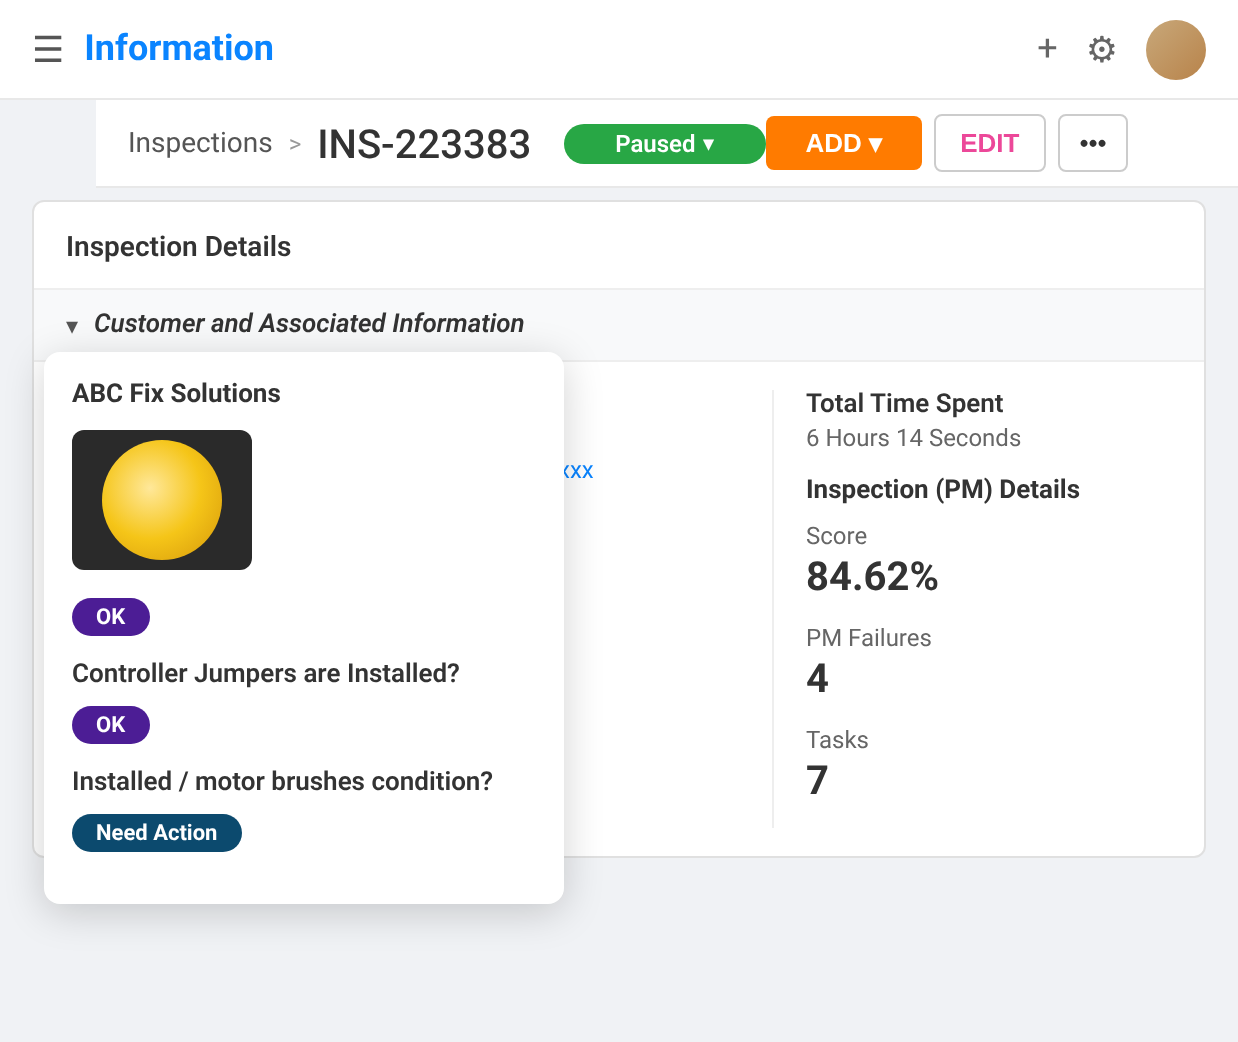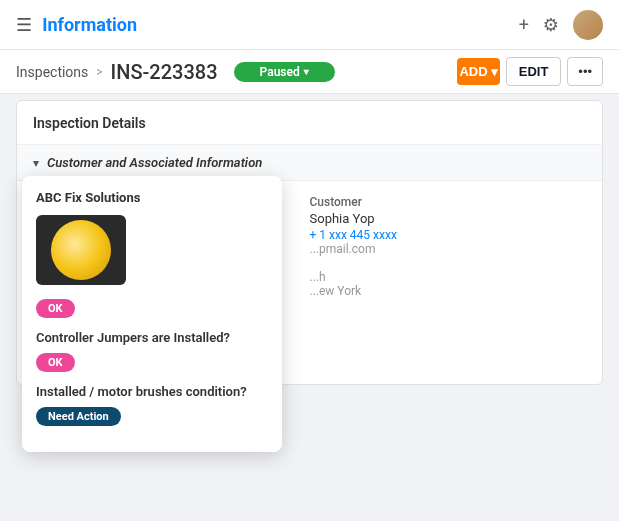--- a/index.html
+++ b/index.html
@@ -56,21 +56,21 @@
     }
 
     
     .breadcrumb-bar {
       background: #fff;
       height: 44px;
       display: flex;
       align-items: center;
       padding: 0 16px;
       border-bottom: 1px solid #e8e8e8;
-      justify-content: space-between;
+      margin-left: 48px;
     }
     .breadcrumb-left {
       display: flex;
       align-items: center;
       gap: 8px;
     }
     .breadcrumb-link {
       color: #555;
       font-size: 14px;
       cursor: pointer;
@@ -101,42 +101,42 @@
     }
     .breadcrumb-right {
       display: flex;
       align-items: center;
       gap: 6px;
     }
     .btn-add {
       background: #ff7b00;
       color: #fff;
       border: none;
-      padding: 6px 2px;
+      padding: 6px 20px;
       border-radius: 4px;
       font-size: 13px;
       font-weight: 600;
       cursor: pointer;
       display: flex;
       align-items: center;
       gap: 4px;
     }
     .btn-assign {
       background: #ff7b00;
       color: #fff;
       border: none;
       padding: 6px 14px;
       border-radius: 4px;
       font-size: 13px;
       font-weight: 600;
       cursor: pointer;
     }
     .btn-edit {
       background: #fff;
-      color: #0f172a;
+      color: #ec4899;
       border: 1px solid #ccc;
       padding: 6px 12px;
       border-radius: 4px;
       font-size: 13px;
       font-weight: 600;
       cursor: pointer;
     }
     .btn-more {
       background: #fff;
       color: #333;
@@ -296,21 +296,21 @@
       left: 15px;
     }
     .popup-question {
       font-size: 13px;
       font-weight: 600;
       color: #333;
       margin-bottom: 6px;
     }
     .badge-ok {
       display: inline-block;
-      background: #ec4899;
+      background: #4c1d95;
       color: #fff;
       font-size: 11px;
       font-weight: 700;
       padding: 3px 12px;
       border-radius: 12px;
       margin-bottom: 12px;
     }
     .badge-need-action {
       display: inline-block;
       background: #0c4a6e;
@@ -388,20 +388,31 @@
           <div class="field-value">Sophia Yop</div>
           <div class="field-value-blue">+ 1 xxx 445 xxxx</div>
           <div class="field-value-grey">...pmail.com</div>
         </div>
         <div class="field-block">
           <div class="field-value-grey">...h</div>
           <div class="field-value-grey">...ew York</div>
         </div>
       </div>
 
+      <div class="data-col-right">
+        <div class="total-time">Total Time Spent</div>
+        <div class="total-time-sub">6 Hours 14 Seconds</div>
+        <div class="stat-section-title">Inspection (PM) Details</div>
+        <div class="stat-label">Score</div>
+        <div class="stat-value stat-value-lg">84.62%</div>
+        <div class="stat-label">PM Failures</div>
+        <div class="stat-value stat-value-lg">4</div>
+        <div class="stat-label">Tasks</div>
+        <div class="stat-value stat-value-lg">7</div>
+      </div>
     </div>
   </div>
 
   <div class="popup-card">
     <div class="popup-title">ABC Fix Solutions</div>
     <div class="popup-image">
       <div class="popup-image-light"></div>
     </div>
     <div class="badge-ok">OK</div>
     <div class="popup-question">Controller Jumpers are Installed?</div>

